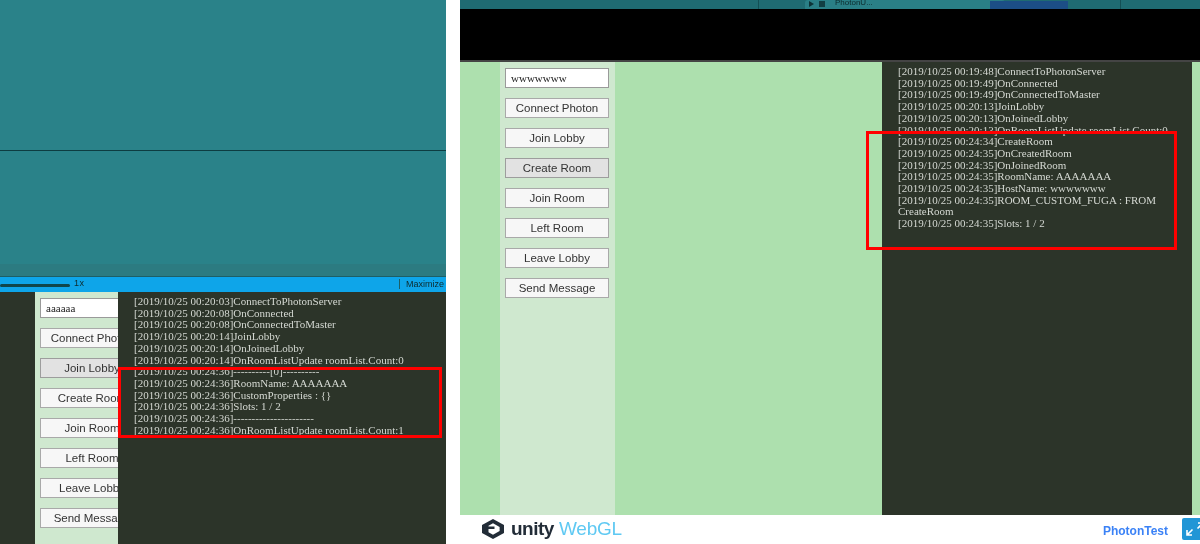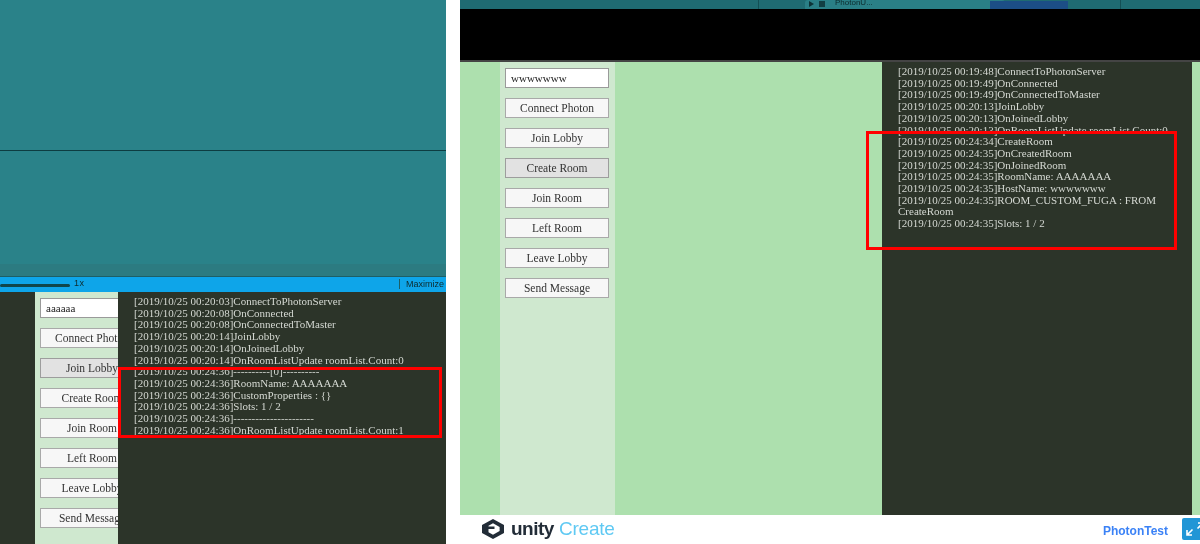--- a/index.html
+++ b/index.html
@@ -80,21 +80,21 @@
     font-size:11px;color:#222;
     padding:0 5px;line-height:18px;
     margin-bottom:10px;
     outline:none;
   }
   .ui-btn{
     display:block;box-sizing:border-box;
     width:100%;height:20px;
     background:#f7f7f7;
     border:1px solid #a9a9a9;
-    font-family:Liberation Serif, serif;
+    font-family:Liberation Sans, sans-serif;
     font-size:11.5px;color:#333;
     text-align:center;line-height:18px;
     margin-bottom:10px;
     cursor:pointer;
     white-space:nowrap;
   }
   .ui-btn.pressed{background:#e2e2e2;border-color:#9d9d9d;}
 
   
   .logbox{
@@ -265,21 +265,21 @@
     </div>
   </div>
 
   <div class="footer-bar">
     <div class="unity-logo-wrap">
       <svg width="26" height="22" viewBox="0 0 26 22">
         <path d="M13 1 L24 7 L24 15 L13 21 L2 15 L2 7 Z" fill="#222c37"></path>
         <path d="M13 5.2 L19.6 9 L19.6 13 L13 16.8 L8.5 14.2 L8.5 11 L14.5 11 L14.5 8.6 L8.5 8.6 L8.5 7.8 Z" fill="#ffffff"></path>
       </svg>
       <span class="unity-word">unity</span>
-      <span class="webgl-word">Create</span>
+      <span class="webgl-word">WebGL</span>
     </div>
     <div class="footer-title">PhotonTest</div>
     <div class="fs-btn">
       <svg width="26" height="22" viewBox="0 0 26 22">
         <path d="M16 5 L21 5 L21 10 M21 5 L15.5 10.5" stroke="#ffffff" stroke-width="1.6" fill="none"></path>
         <path d="M10 17 L5 17 L5 12 M5 17 L10.5 11.5" stroke="#ffffff" stroke-width="1.6" fill="none"></path>
       </svg>
     </div>
   </div>
 </div>

